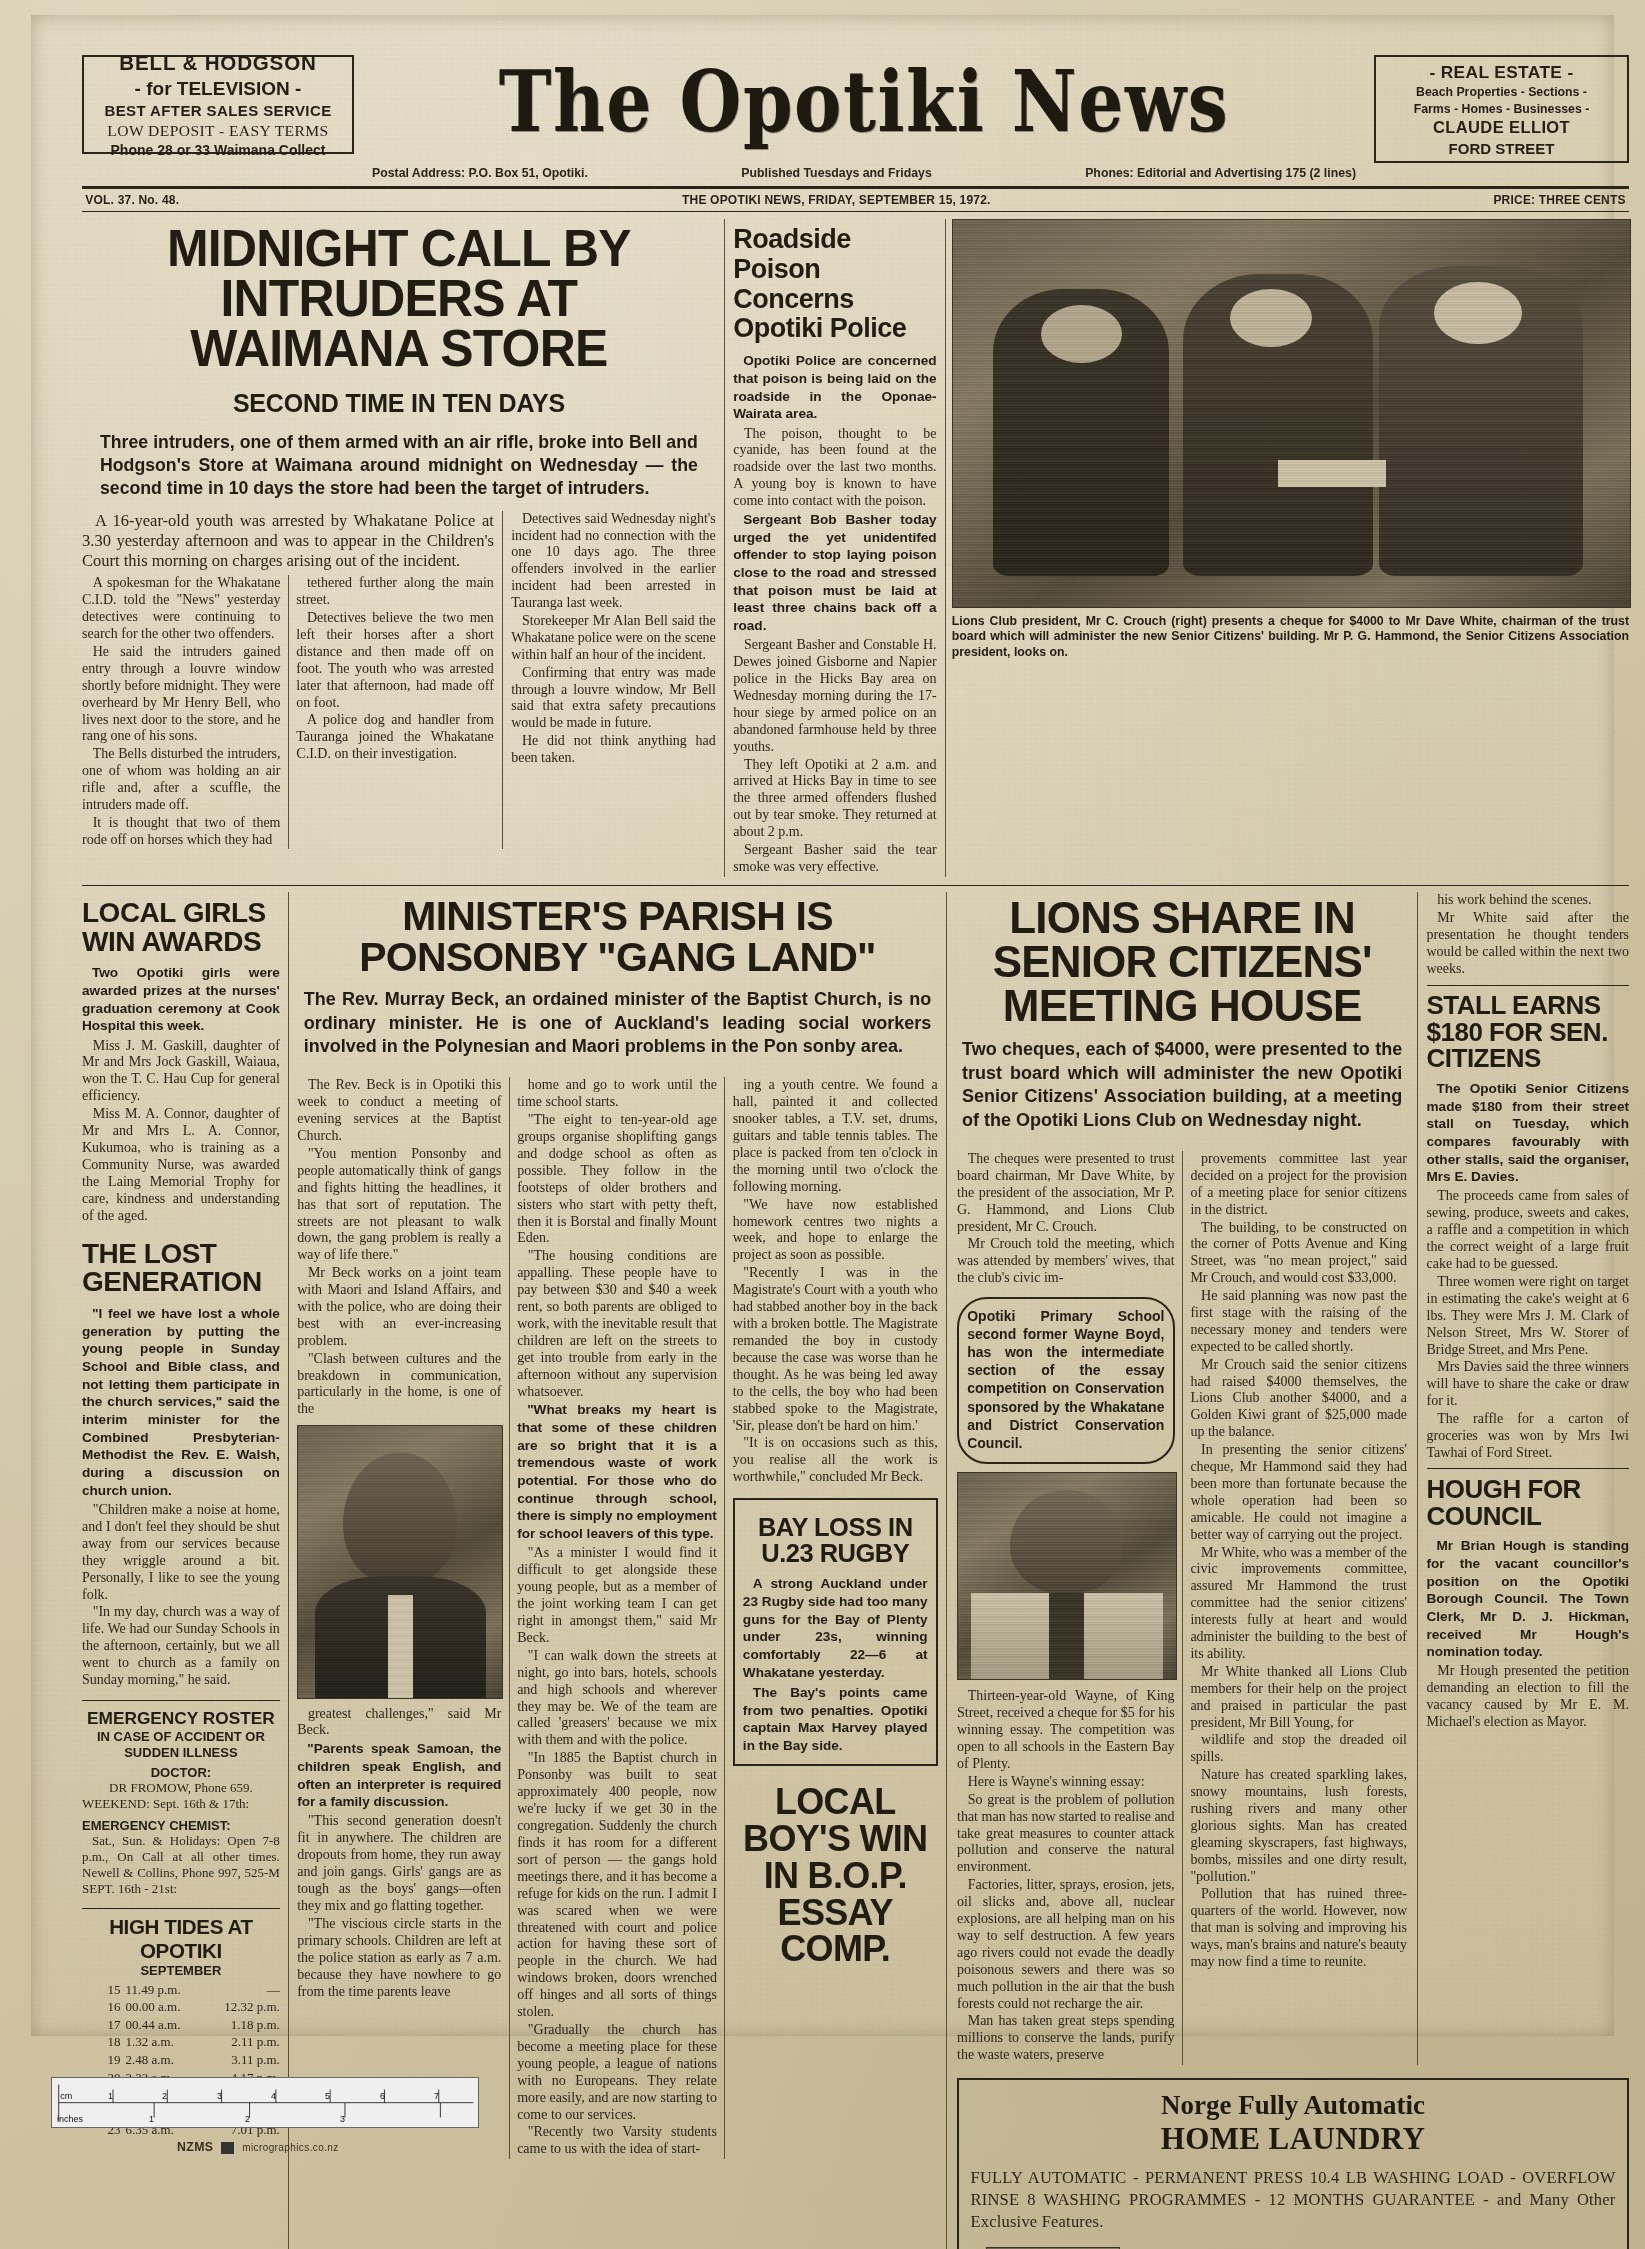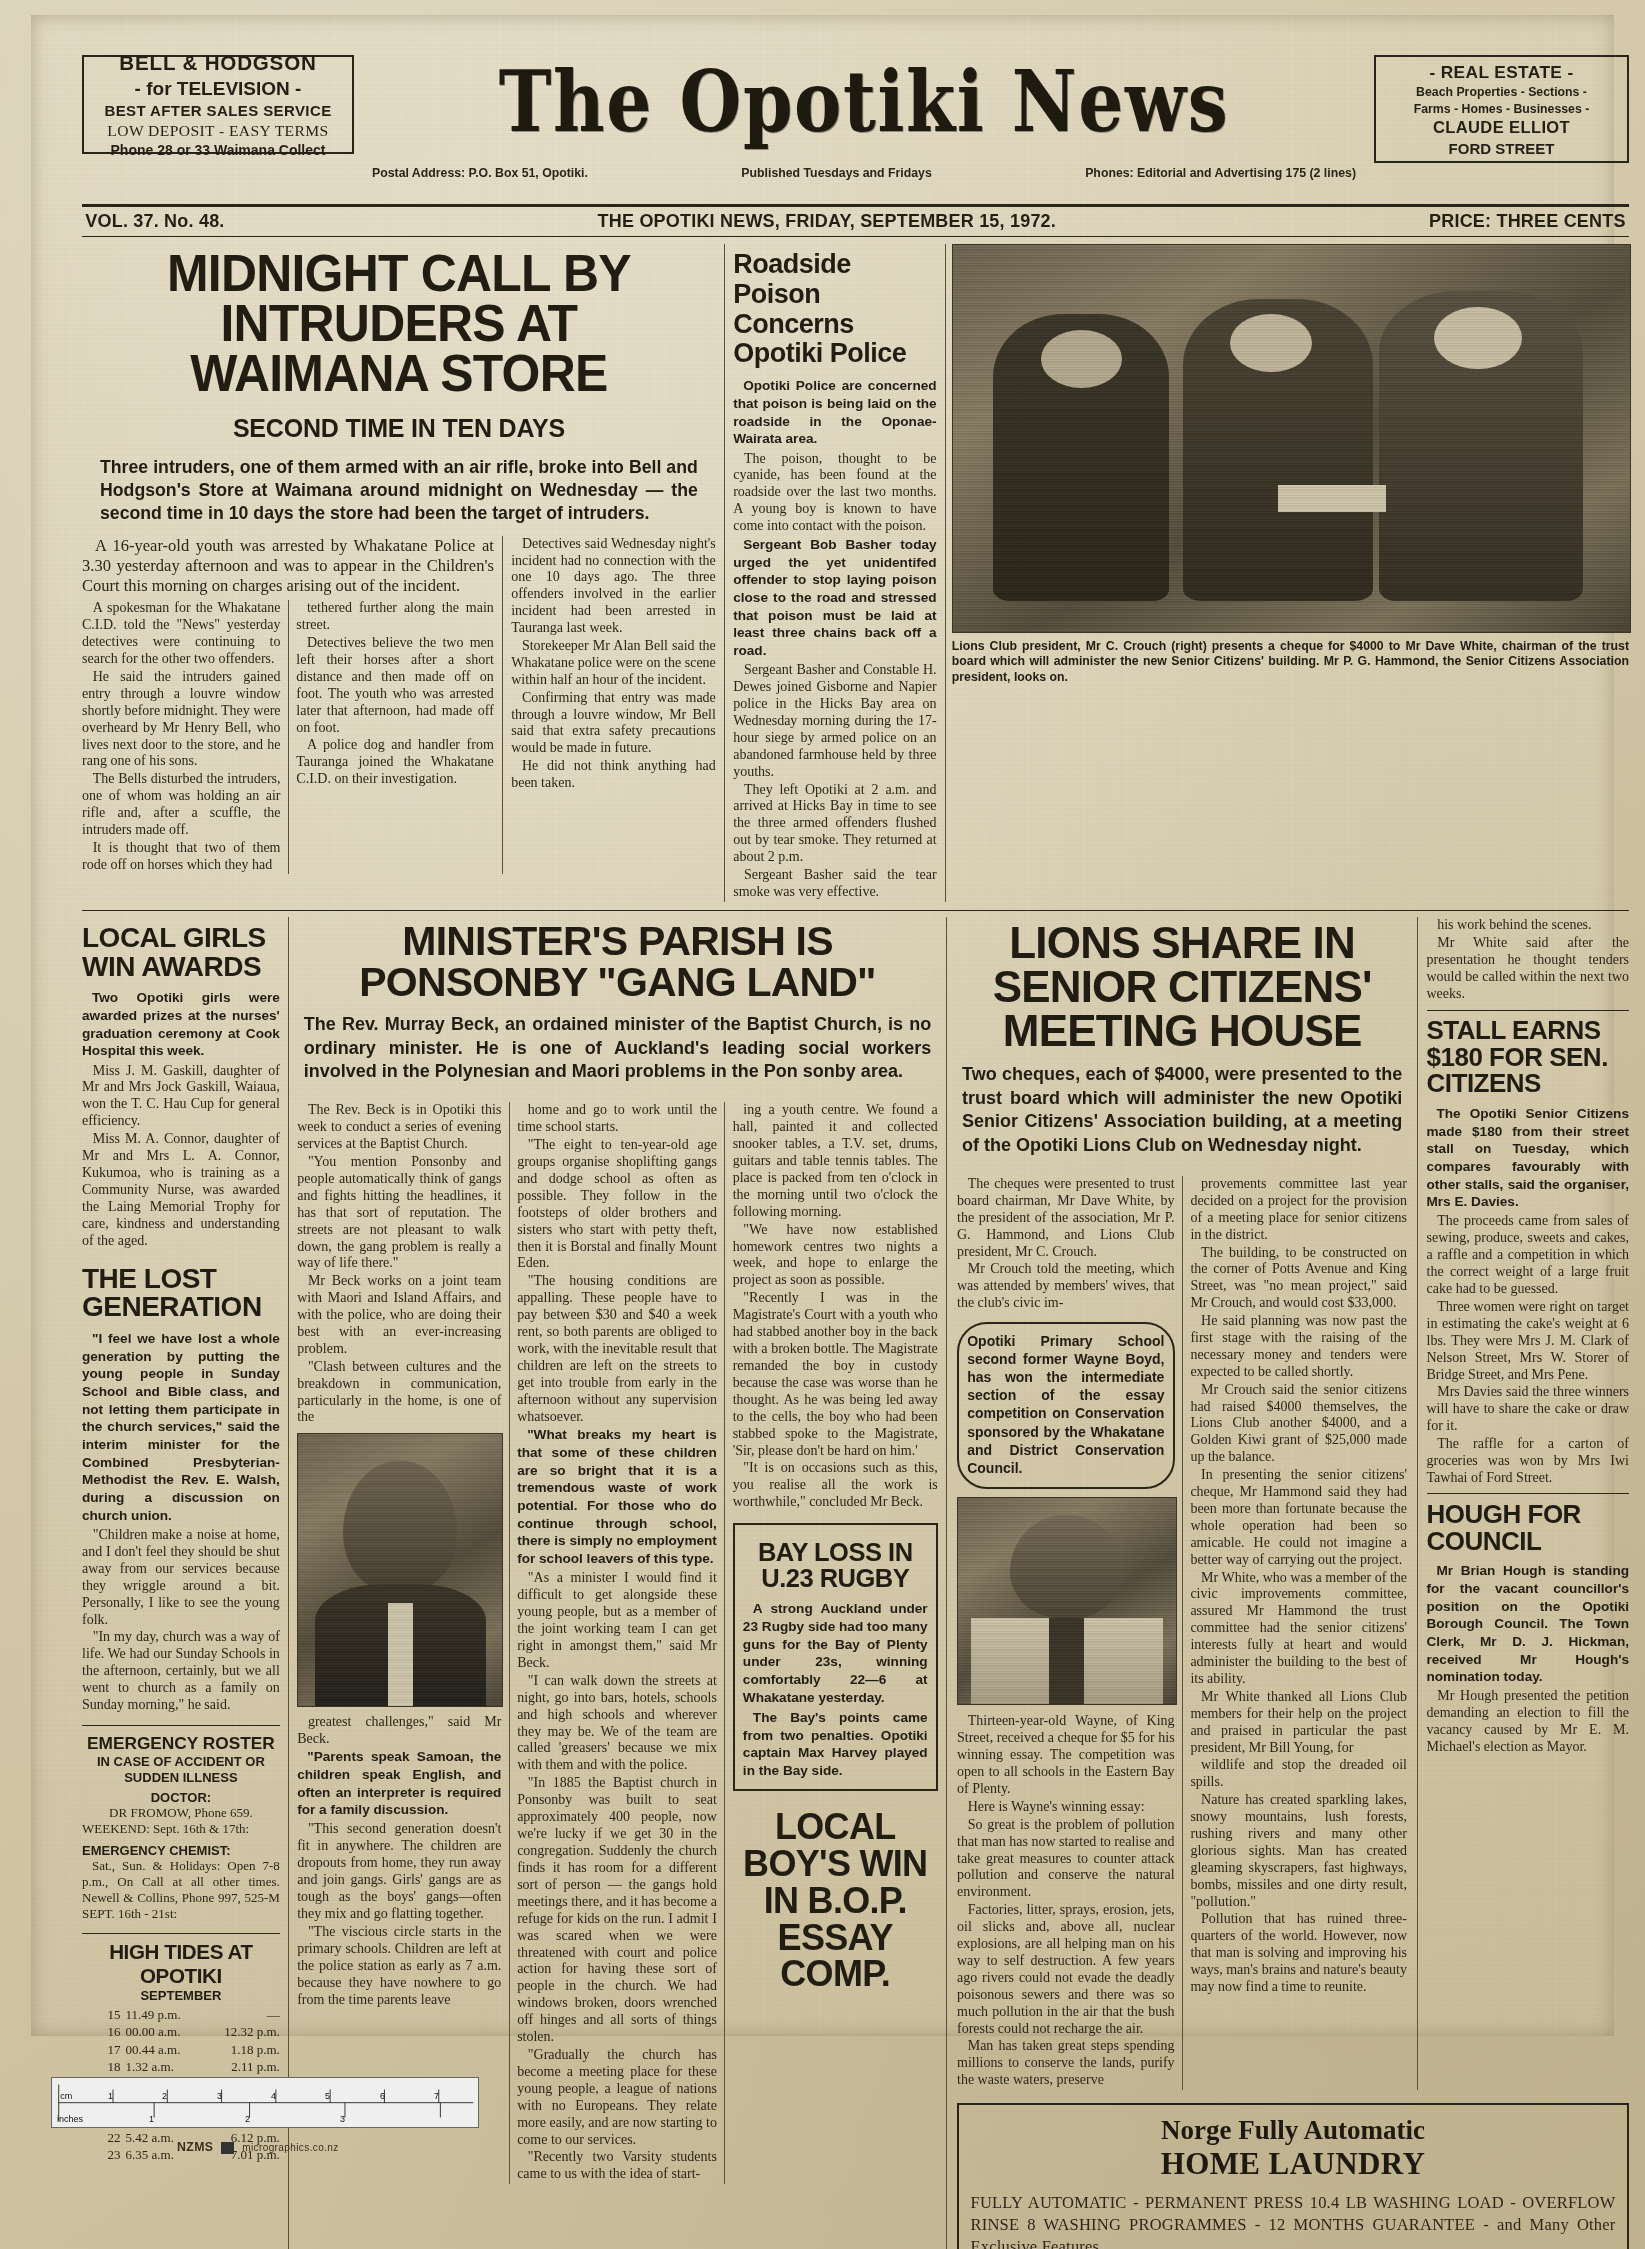--- a/index.html
+++ b/index.html
@@ -63,23 +63,23 @@
      font-family:"Liberation Sans",sans-serif;}
   #mast-right{width:255px;}
   #mast-right .ad-box{padding:6.6px 3.3px;height:108px;box-sizing:border-box;
      display:flex;flex-direction:column;justify-content:center;gap:2.5px;}
   .mr1{font-size:17.3px;font-weight:bold;letter-spacing:0.4px;color:#241f14;}
   .mr2{font-size:12.3px;font-weight:bold;color:#241f14;}
   .mr3{font-size:16.5px;font-weight:bold;color:#241f14;letter-spacing:0.4px;}
   .mr4{font-size:15px;font-weight:bold;color:#241f14;}
 
   
-  #volbar{margin-top:24px;border-top:3.3px solid #2a2519;border-bottom:1.6px solid #2a2519;
+  #volbar{margin-top:6px;border-top:3.3px solid #2a2519;border-bottom:1.6px solid #2a2519;
      padding:4.1px 3.3px;display:flex;justify-content:space-between;
-     font-family:"Liberation Sans",sans-serif;font-size:18px;font-weight:bold;
+     font-family:"Liberation Sans",sans-serif;font-size:12px;font-weight:bold;
      letter-spacing:0.2px;color:#241f14;}
 
   
   h1.lead{
     font-family:"Liberation Sans",sans-serif;font-weight:bold;
     font-size:52px;line-height:.96;text-align:center;margin:5px 0 0;
     letter-spacing:-0.8px;color:#221d12;transform:scaleX(.96);
   }
   .subhead{
     font-family:"Liberation Sans",sans-serif;font-weight:bold;font-size:25px;
@@ -357,21 +357,21 @@
                 </tr>
             </tbody>
           </table>
         </div>
 
         <div class="col-sep" style="width:658px;padding:0 8.2px;box-sizing:border-box;">
           <h2 class="big" style="font-size:41px;">MINISTER'S PARISH IS PONSONBY "GANG LAND"</h2>
           <div class="deck" style="font-size:18px;padding:0 6.6px 8.2px;">The Rev. Murray Beck, an ordained minister of the Baptist Church, is no ordinary minister. He is one of Auckland's leading social workers involved in the Polynesian and Maori problems in the Pon sonby area.</div>
           <div style="display:flex;">
             <div style="width:212px;padding-right:7.4px;box-sizing:border-box;">
-              <p class="body">The Rev. Beck is in Opotiki this week to conduct a series of evening services at the Baptist Church.</p>
+              <p class="body">The Rev. Beck is in Opotiki this week to conduct a meeting of evening services at the Baptist Church.</p>
               <p class="body">"You mention Ponsonby and people automatically think of gangs and fights hitting the headlines, it has that sort of reputation. The streets are not pleasant to walk down, the gang problem is really a way of life there."</p>
               <p class="body">Mr Beck works on a joint team with Maori and Island Affairs, and with the police, who are doing their best with an ever-increasing problem.</p>
               <p class="body">"Clash between cultures and the breakdown in communication, particularly in the home, is one of the</p>
               <div class="photo" style="width:100%;height:272px;margin:6.6px 0;">
                 <div style="position:absolute;left:22%;top:10%;width:56%;height:48%;background:linear-gradient(180deg,#6e6350,#463e30);border-radius:48% 48% 42% 42%/55% 55% 45% 45%;"></div>
                 <div style="position:absolute;left:8%;top:55%;width:84%;height:45%;background:linear-gradient(180deg,#3a3327,#23201a);border-radius:40% 40% 0 0/30% 30% 0 0;"></div>
                 <div style="position:absolute;left:44%;top:62%;width:12%;height:38%;background:#cec4aa;"></div>
               </div>
               <p class="body">greatest challenges," said Mr Beck.</p>
               <p class="bold">"Parents speak Samoan, the children speak English, and often an interpreter is required for a family discussion.</p>

